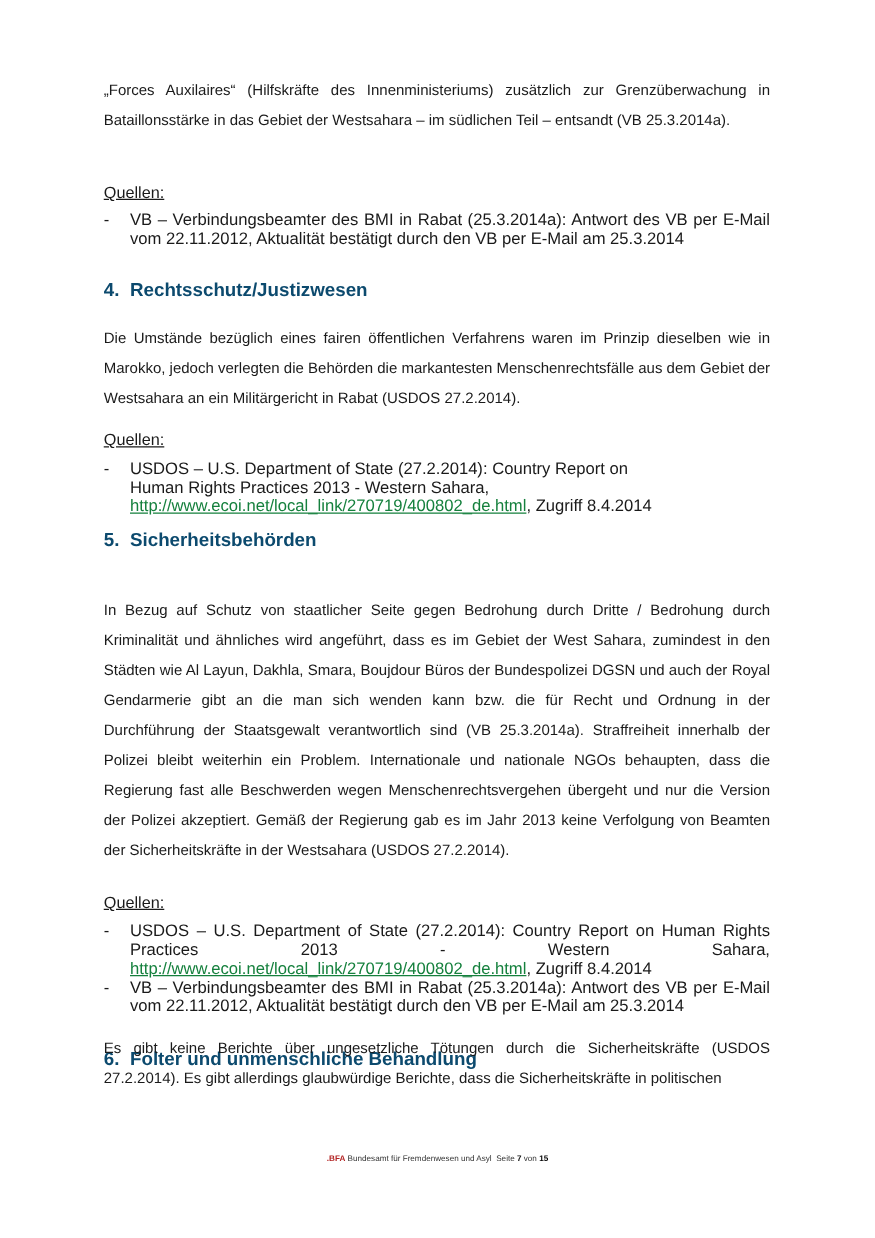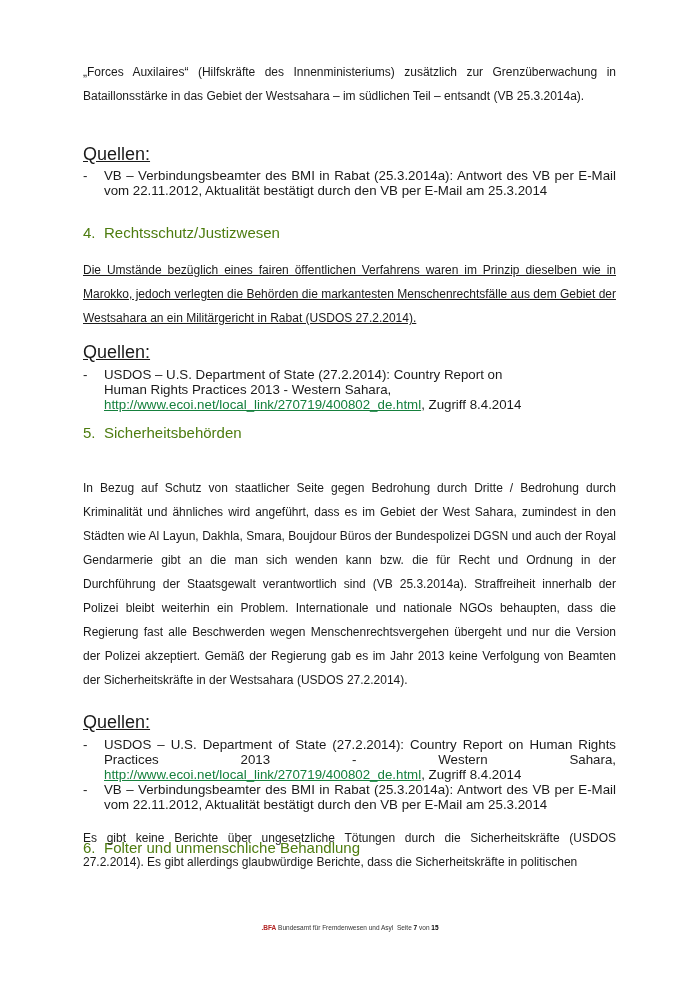--- a/index.html
+++ b/index.html
@@ -1,26 +1,26 @@
 <!DOCTYPE html>
 <html><head>
   <meta charset="utf-8">
   <style>
     html, body { margin: 0; padding: 0; background: #ffffff; }
     body { width: 700px; height: 990px; position: relative; overflow: hidden;
       font-family: "Liberation Sans", sans-serif; color: #1a1a1a; }
     .page { position: absolute; left: 83px; top: 0; width: 533px; }
     .para { font-size: 12px; line-height: 24px; text-align: justify; margin: 0; }
-    .quellen { font-size: 18px; text-decoration: underline; margin: 0; line-height: 16px; }
+    .quellen { font-size: 13px; text-decoration: underline; margin: 0; line-height: 16px; }
     .src-list { list-style: none; margin: 0; padding: 0; }
     .src-item { position: relative; padding-left: 21px; font-size: 13.3px; line-height: 15px; text-align: justify; }
     .src-item .dash { position: absolute; left: 0; top: 0; }
     .src-item.left { text-align: left; }
     a.link { color: #15803d; text-decoration: underline; }
-    .heading { font-size: 15px; font-weight: normal; color: #4d7c0f; margin: 0; line-height: 20px; }
+    .heading { font-size: 15px; font-weight: bold; color: #0c4a6e; margin: 0; line-height: 20px; }
     .heading .num { display: inline-block; width: 21px; }
     .footer { position: absolute; left: 0; width: 700px; top: 924px; text-align: center; font-size: 6.5px; color: #333; }
     .footer .brand { color: #b22222; font-weight: bold; }
     .footer b { color: #000; }
     .abs { position: absolute; left: 0; width: 533px; }
   </style>
 </head>
 <body>
 
 <div class="page">
@@ -32,21 +32,21 @@
     <li class="src-item">
       <span class="dash">-</span>
       <span>VB – Verbindungsbeamter des BMI in Rabat (25.3.2014a): Antwort des VB per E-Mail vom 22.11.2012, Aktualität bestätigt durch den VB per E-Mail am 25.3.2014</span>
     </li>
   </ul>
 
   <h2 class="heading abs" style="top:223px;">
     <span class="num">4.</span><span>Rechtsschutz/Justizwesen</span>
   </h2>
 
-  <p class="para abs" style="top:258px;text-decoration:underline;">Die Umstände bezüglich eines fairen öffentlichen Verfahrens waren im Prinzip dieselben wie in Marokko, jedoch verlegten die Behörden die markantesten Menschenrechtsfälle aus dem Gebiet der Westsahara an ein Militärgericht in Rabat (USDOS 27.2.2014).</p>
+  <p class="para abs" style="top:258px;">Die Umstände bezüglich eines fairen öffentlichen Verfahrens waren im Prinzip dieselben wie in Marokko, jedoch verlegten die Behörden die markantesten Menschenrechtsfälle aus dem Gebiet der Westsahara an ein Militärgericht in Rabat (USDOS 27.2.2014).</p>
 
   <p class="quellen abs" style="top:344px;">Quellen:</p>
   <ul class="src-list abs" style="top:367px;">
     <li class="src-item left" style="width:440px;">
       <span class="dash">-</span>
       <span>USDOS – U.S. Department of State (27.2.2014): Country Report on Human Rights Practices 2013 - Western Sahara,</span><br>
       <a class="link" href="#">http://www.ecoi.net/local_link/270719/400802_de.html</a><span>, Zugriff 8.4.2014</span>
     </li>
   </ul>
 

